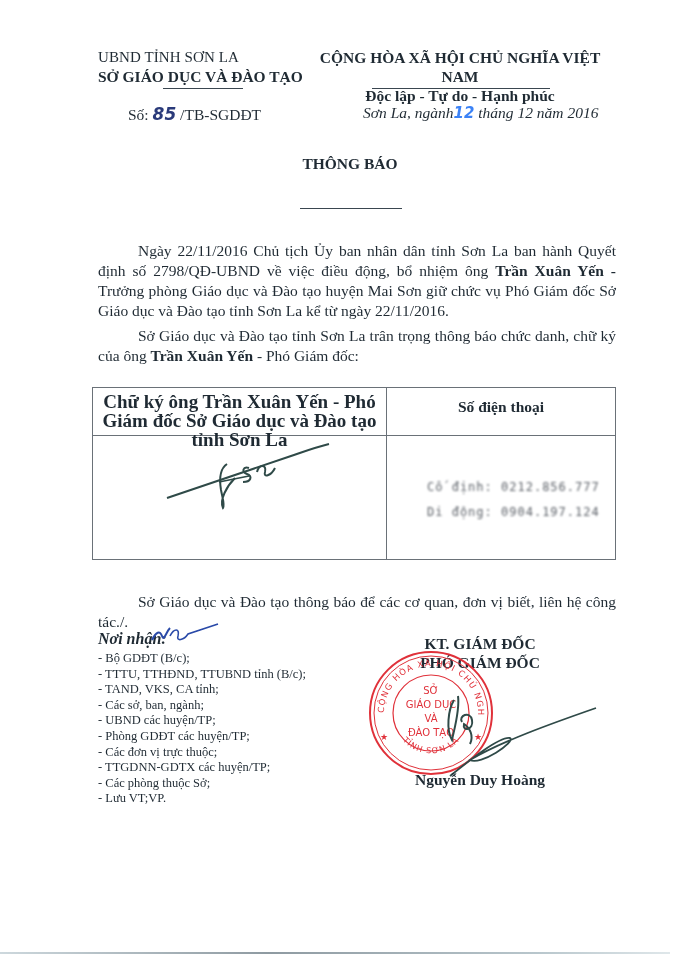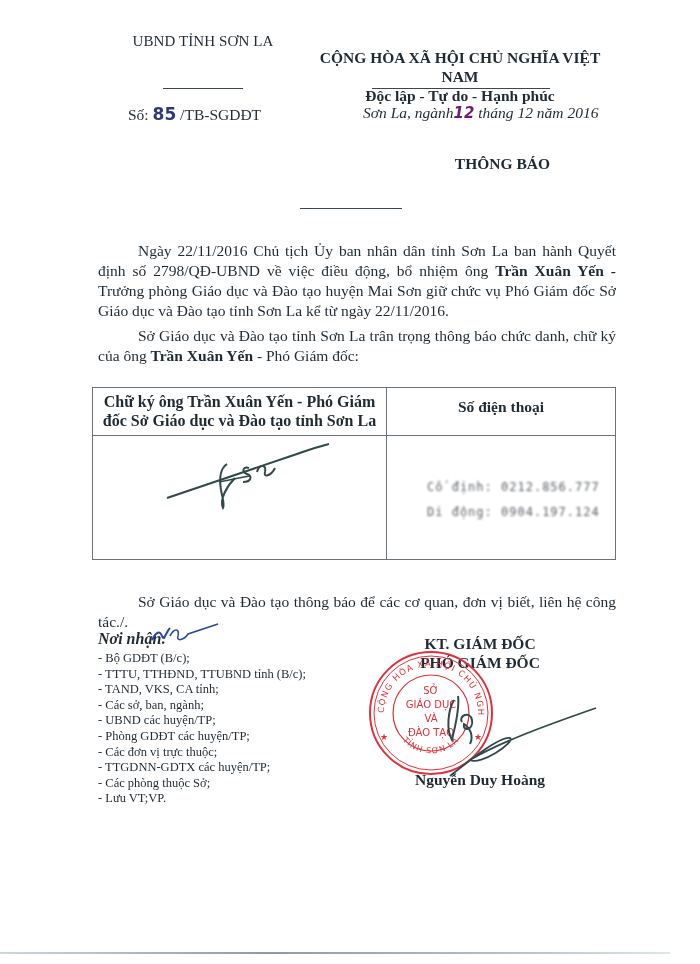--- a/index.html
+++ b/index.html
@@ -5,62 +5,63 @@
   html, body { margin: 0; padding: 0; }
   body {
     width: 700px; height: 964px; position: relative; overflow: hidden;
     background: #ffffff; color: #1f2a33;
     font-family: "Liberation Serif", "DejaVu Serif", serif;
   }
   .abs { position: absolute; }
   .b { font-weight: bold; }
 
   
-  .hdr-left { left: 98px; top: 32px; width: 210px; text-align: center; font-size: 15px; line-height: 19px; }
+  .hdr-left { left: 98px; top: 48px; width: 210px; font-size: 15px; line-height: 19px; }
   .hdr-left .org { font-size: 15px; letter-spacing: 0.1px; }
   .hdr-left .dept { font-weight: bold; font-size: 15.5px; }
   .hdr-right { left: 305px; top: 48px; width: 310px; text-align: center; font-size: 15.5px; line-height: 19px; font-weight: bold; }
   .uline { position: absolute; height: 1px; background: #3a4650; }
 
   .docno { left: 128px; top: 104px; font-size: 15.5px; }
-  .docno .hand { font-family: "DejaVu Sans", sans-serif; font-weight: bold; color: #2a3a7a; font-size: 17px; }
+  .docno .hand { font-family: "DejaVu Sans", sans-serif; font-style: italic; font-weight: bold; color: #2a3a7a; font-size: 17px; }
   .dateline { left: 363px; top: 104px; font-size: 15.5px; font-style: italic; }
-  .dateline .hand { font-family: "DejaVu Sans", sans-serif; font-weight: bold; color: #701a75; font-size: 15px; }
+  .dateline .hand { font-family: "DejaVu Sans", sans-serif; font-weight: bold; color: #3b82f6; font-size: 15px; }
 
   
-  .title { left: 150px; top: 154px; width: 400px; text-align: right; font-size: 15.5px; line-height: 19px; font-weight: bold; }
+  .title { left: 150px; top: 154px; width: 400px; text-align: center; font-size: 15.5px; line-height: 19px; font-weight: bold; }
 
   
   .para { left: 98px; width: 518px; font-size: 15.5px; line-height: 20px; text-align: justify; }
   .para .indent { display: inline-block; width: 40px; }
 
   
   .tbl { left: 92px; top: 387px; width: 524px; height: 173px; border: 1px solid #6a7178; box-sizing: border-box; }
   .tbl .vline { position: absolute; left: 293px; top: 0; bottom: 0; width: 1px; background: #6a7178; }
   .tbl .hline { position: absolute; left: 0; right: 0; top: 47px; height: 1px; background: #6a7178; }
-  .th1 { position: absolute; left: 0; top: 4px; width: 293px; text-align: center; font-weight: bold; font-size: 16px; line-height: 19px; }
+  .th1 { position: absolute; left: 0; top: 4px; width: 293px; text-align: center; font-weight: bold; font-size: 19px; line-height: 19px; }
   .th2 { position: absolute; left: 294px; top: 10px; width: 228px; text-align: center; font-weight: bold; font-size: 15.5px; }
   .phone { position: absolute; left: 334px; font-family: "DejaVu Sans Mono", monospace; font-size: 12px; color: #5a5f66; letter-spacing: 1px; filter: blur(1.1px); }
 
   
   .recv-label { left: 98px; top: 630px; font-size: 16px; font-style: italic; font-weight: bold; }
   .recv-list { left: 98px; top: 651px; font-size: 12.5px; line-height: 15.6px; }
   .recv-list div { white-space: nowrap; }
 
   
   .sign-title { left: 380px; top: 634px; width: 200px; text-align: center; font-size: 15.5px; font-weight: bold; line-height: 19px; }
   .signer { left: 380px; top: 771px; width: 200px; text-align: center; font-size: 15.5px; font-weight: bold; }
 
   .scanline { left: 0; top: 952px; width: 670px; height: 2px; background: linear-gradient(90deg, #cdd8dd, #8e9aa1 40%, #b8c6cc 80%, #dfe7ea); }
 </style>
 </head>
 <body>
 
 <div class="abs hdr-left">
   <div class="org">UBND TỈNH SƠN LA</div>
+  <div class="dept">SỞ GIÁO DỤC VÀ ĐÀO TẠO</div>
 </div>
 <div class="uline" style="left:163px; top:88px; width:80px;"></div>
 
 <div class="abs hdr-right">
   <div>CỘNG HÒA XÃ HỘI CHỦ NGHĨA VIỆT NAM</div>
   <div>Độc lập - Tự do - Hạnh phúc</div>
 </div>
 <div class="uline" style="left:372px; top:88px; width:178px;"></div>
 
 <div class="abs docno">

